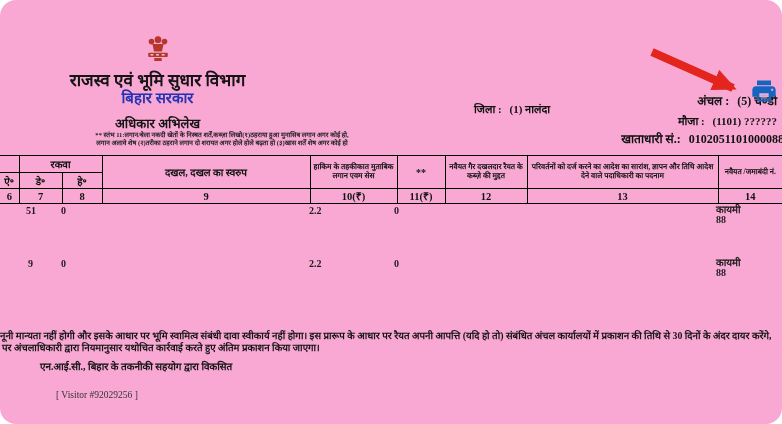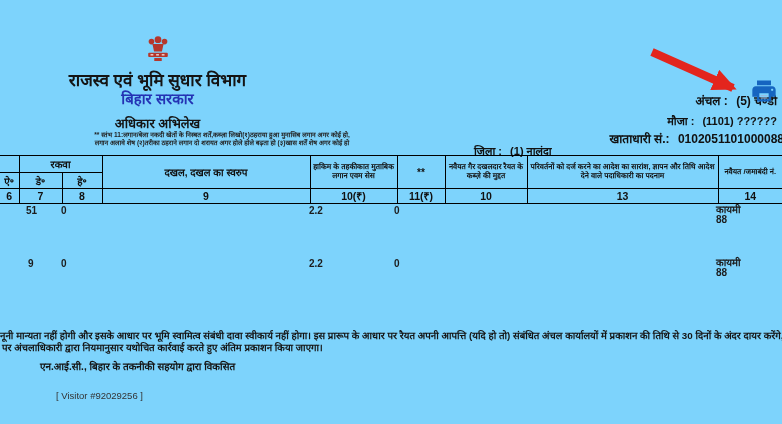--- a/index.html
+++ b/index.html
@@ -1,29 +1,29 @@
 <!DOCTYPE html>
 <html><head>
 <meta charset="utf-8">
 <style>
   html,body { margin:0; padding:0; background:#fff; }
   .page {
-    position:relative; width:782px; height:424px; background:#7dd3fc;
-    font-family:Liberation Sans, sans-serif; color:#111; overflow:hidden;
+    position:relative; width:782px; height:424px; background:#f9a8d4;
+    font-family:Liberation Serif, serif; color:#111; overflow:hidden;border-radius:16px;
   }
   
   .header-block { position:absolute; top:34px; left:15px; width:285px; text-align:center; }
   .emblem { display:inline-block; height:32px; }
   .dept-title { font-size:17px; font-weight:bold; color:#141414; line-height:19px; margin-top:1px; }
   .govt-title { font-size:15px; font-weight:bold; color:#2433b4; line-height:17px; }
   .doc-title  { font-size:13px; font-weight:bold; color:#141414; margin-top:7px; }
   .note-block { position:absolute; top:131px; left:48px; width:348px; text-align:center;
                 font-size:6.6px; line-height:7.8px; font-weight:600; color:#222; }
   
-  .meta-district { position:absolute; top:101px; left:474px; font-size:11px; font-weight:bold;margin-top:42px; }
+  .meta-district { position:absolute; top:101px; left:474px; font-size:11px; font-weight:bold; }
   .meta-anchal   { position:absolute; top:92px; right:5px;  font-size:12px; font-weight:bold; text-align:right; }
   .meta-mauja    { position:absolute; top:113px; right:5px;  font-size:11px; font-weight:bold; }
   .meta-khata    { position:absolute; top:130px; right:-2px; font-size:12px; font-weight:bold; text-align:right; }
   .meta-label { margin-right:5px; }
   
   .arrow-svg   { position:absolute; left:645px; top:42px; }
   .printer-btn { position:absolute; left:750px; top:77px; width:28px; height:28px; cursor:pointer; }
   
   table.ror { position:absolute; top:155px; left:0; width:782px; border-collapse:collapse; table-layout:fixed; }
   table.ror td { border:1px solid #000; text-align:center; vertical-align:middle; padding:0 1px; overflow:hidden; }
@@ -147,21 +147,21 @@
       <td>डे॰</td>
       <td>हे॰</td>
     </tr>
     <tr class="num-row">
       <td>6</td>
       <td>7</td>
       <td>8</td>
       <td>9</td>
       <td>10(₹)</td>
       <td>11(₹)</td>
-      <td>10</td>
+      <td>12</td>
       <td>13</td>
       <td>14</td>
     </tr>
   </tbody>
     </table>
 
   <span class="dcell" style="top:205px; left:26px;">51</span>
   <span class="dcell" style="top:205px; left:61px;">0</span>
   <span class="dcell" style="top:205px; left:309px;">2.2</span>
   <span class="dcell" style="top:205px; left:394px;">0</span>

